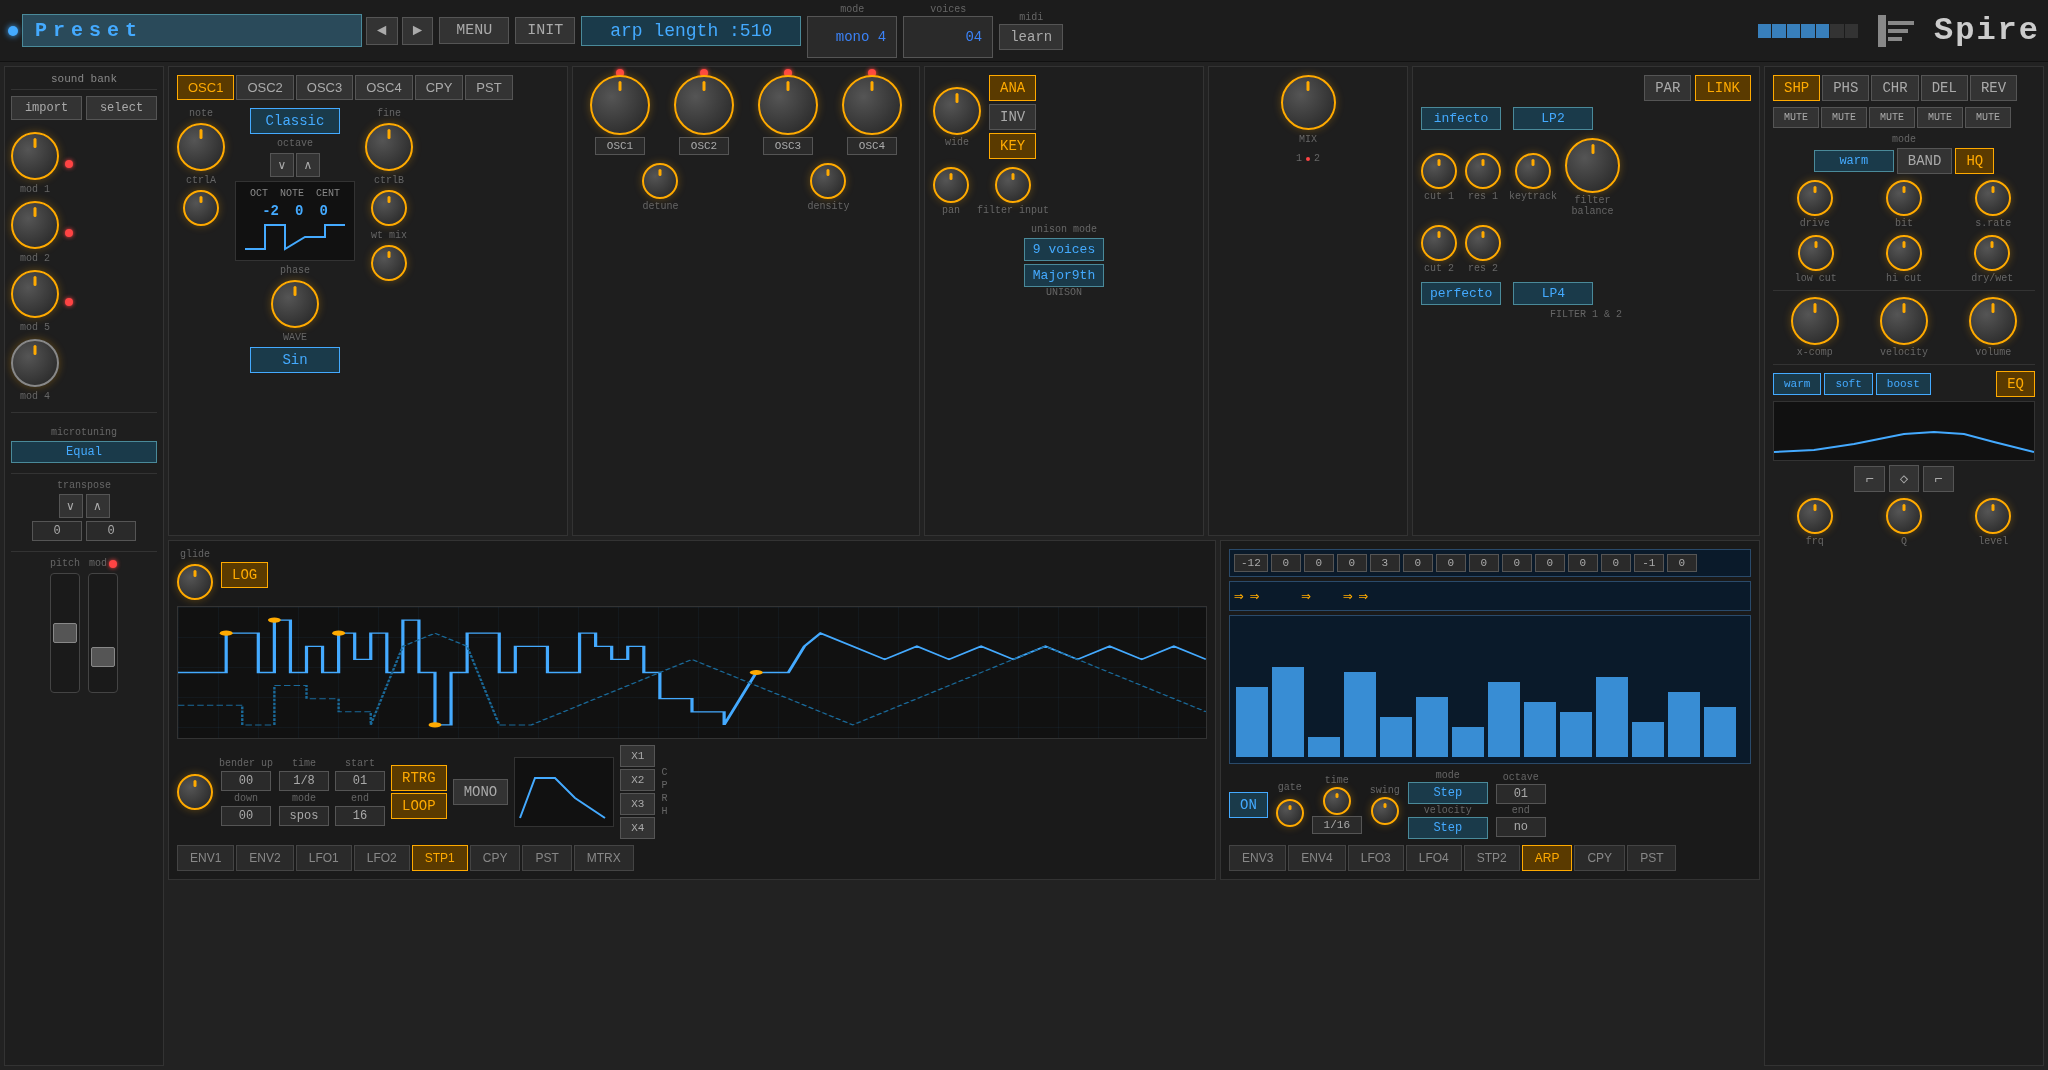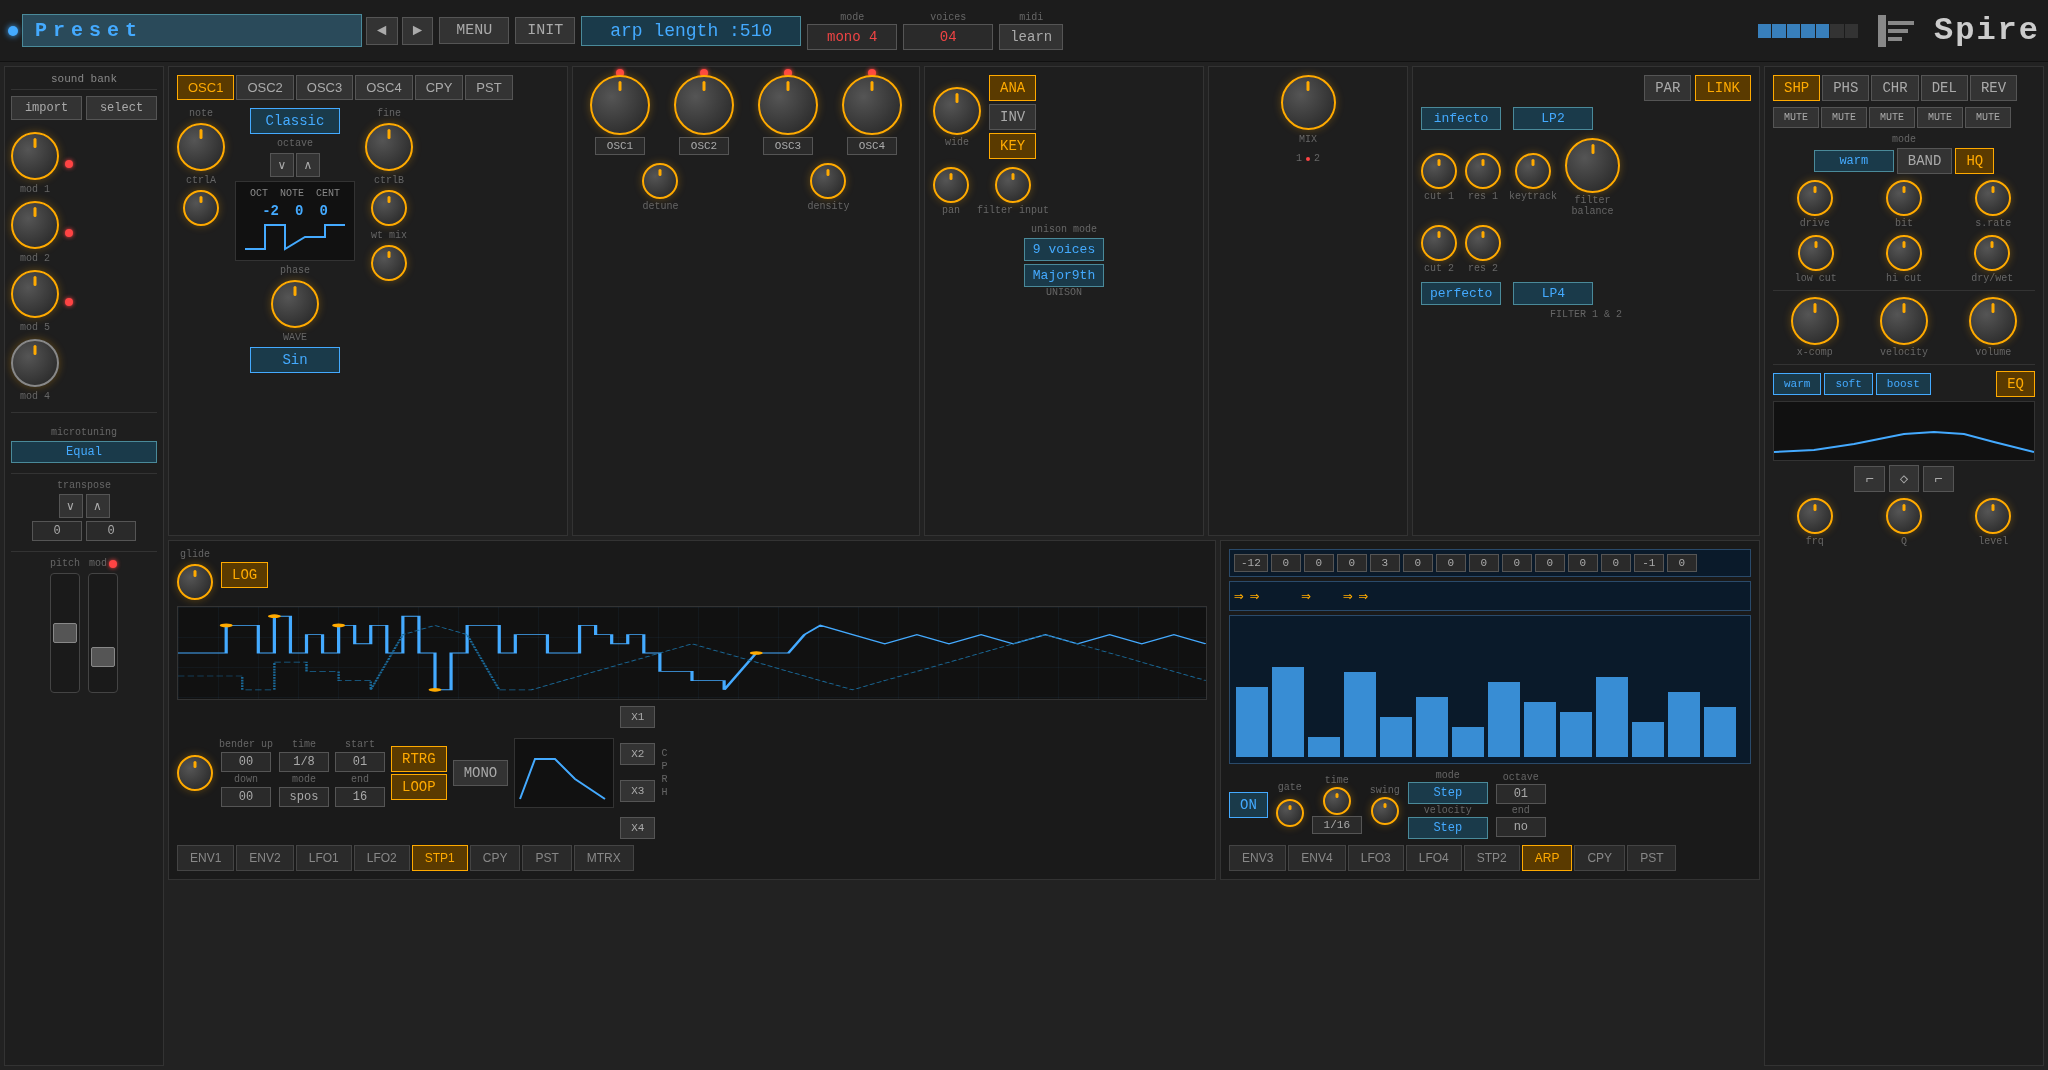--- a/index.html
+++ b/index.html
@@ -73,25 +73,25 @@
       border: 1px solid #4a8a9a;
       color: #4af;
       font-size: 16px;
       padding: 4px 14px;
       min-width: 220px;
       text-align: center;
     }
     .mode-display {
       background: #2a2a2a;
       border: 1px solid #555;
-      color: #ef4444;
+      color: #3b82f6;
       font-size: 14px;
-      padding: 4px 10px;
+      padding: 12px 10px;
       min-width: 90px;
-      text-align: center;
+      text-align: right;
     }
     .spire-logo {
       margin-left: auto;
       display: flex;
       align-items: center;
       gap: 18px;
     }
     .spire-text {
       font-size: 32px;
       font-weight: bold;
@@ -782,21 +782,21 @@
               <button class="btn btn-orange">RTRG</button>
               <button class="btn btn-orange">LOOP</button>
             </div>
             <button class="btn">MONO</button>
 
             <div style="background:#111; border:1px solid #333; width:100px; height:70px; position:relative;">
               <svg width="100" height="70" viewBox="0 0 100 70">
                 <polyline points="5,60 20,20 40,20 60,40 90,60" fill="none" stroke="#4af" stroke-width="2"></polyline>
               </svg>
             </div>
-            <div class="col" style="gap:15px; font-size:11px;">
+            <div class="col" style="gap:2px; font-size:11px;">
               <button class="btn" style="font-size:11px;">X1</button>
               <button class="btn" style="font-size:11px;">X2</button>
               <button class="btn" style="font-size:11px;">X3</button>
               <button class="btn" style="font-size:11px;">X4</button>
             </div>
             <div class="col" style="gap:2px; font-size:11px;">
               <div class="small-label">C</div>
               <div class="small-label">P</div>
               <div class="small-label">R</div>
               <div class="small-label">H</div>

